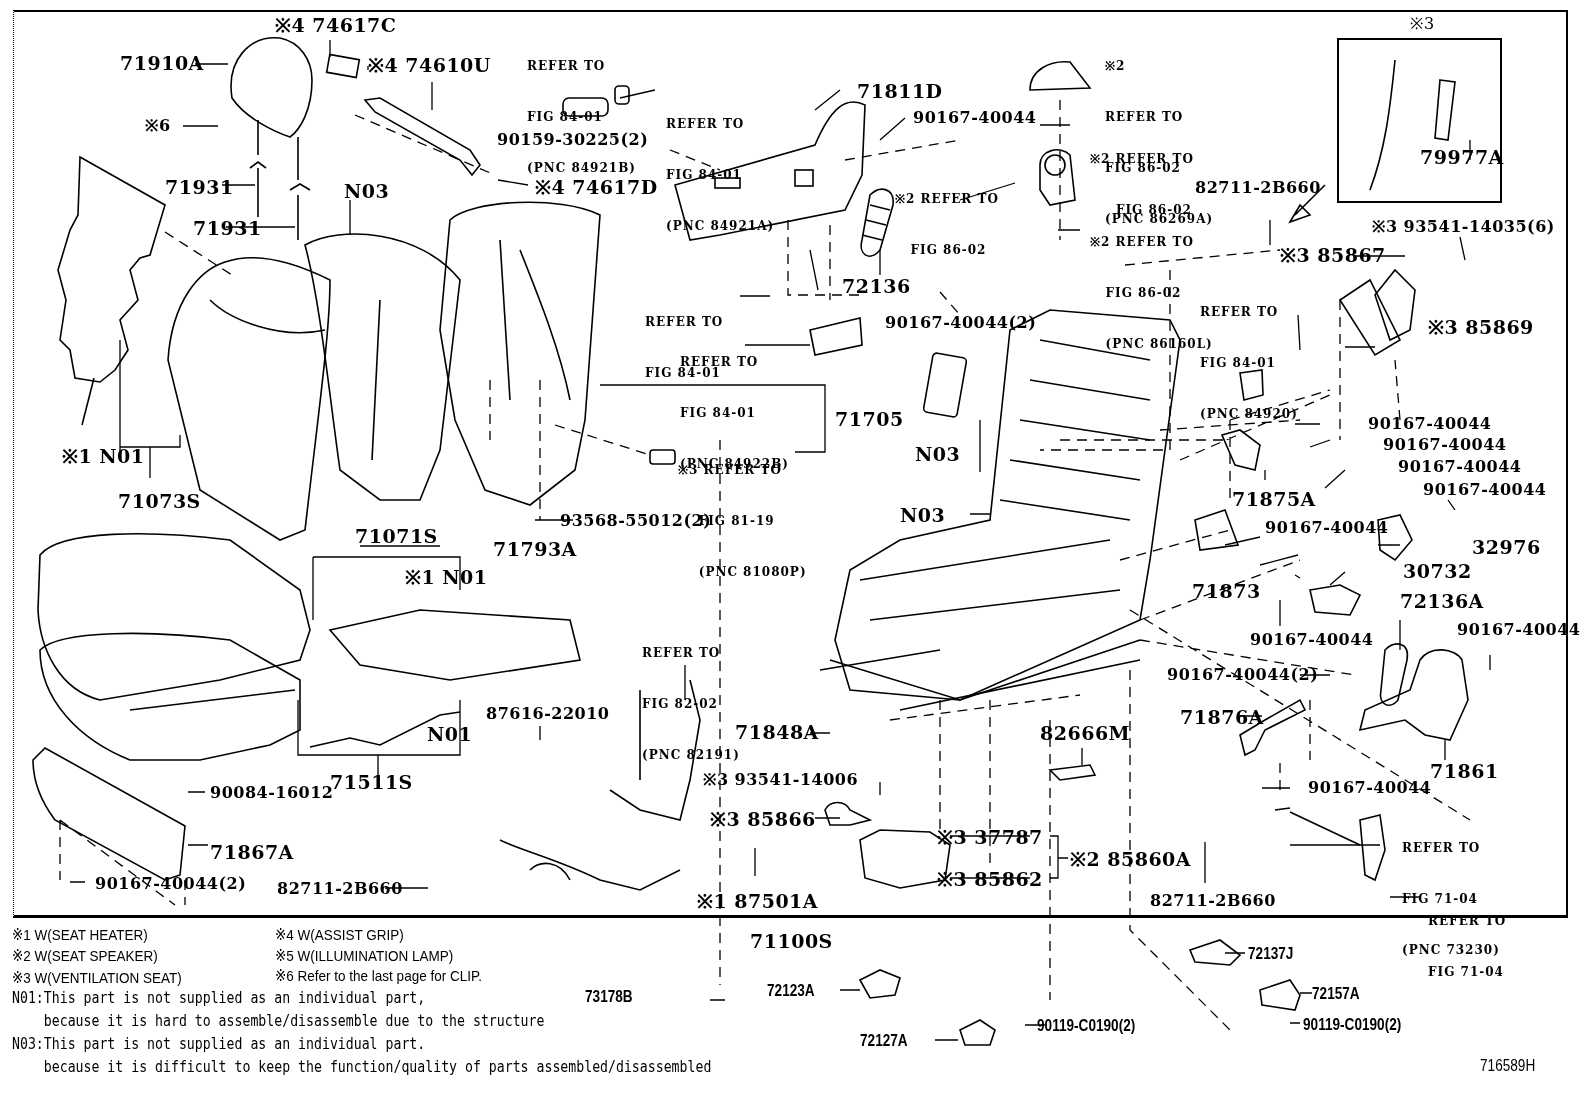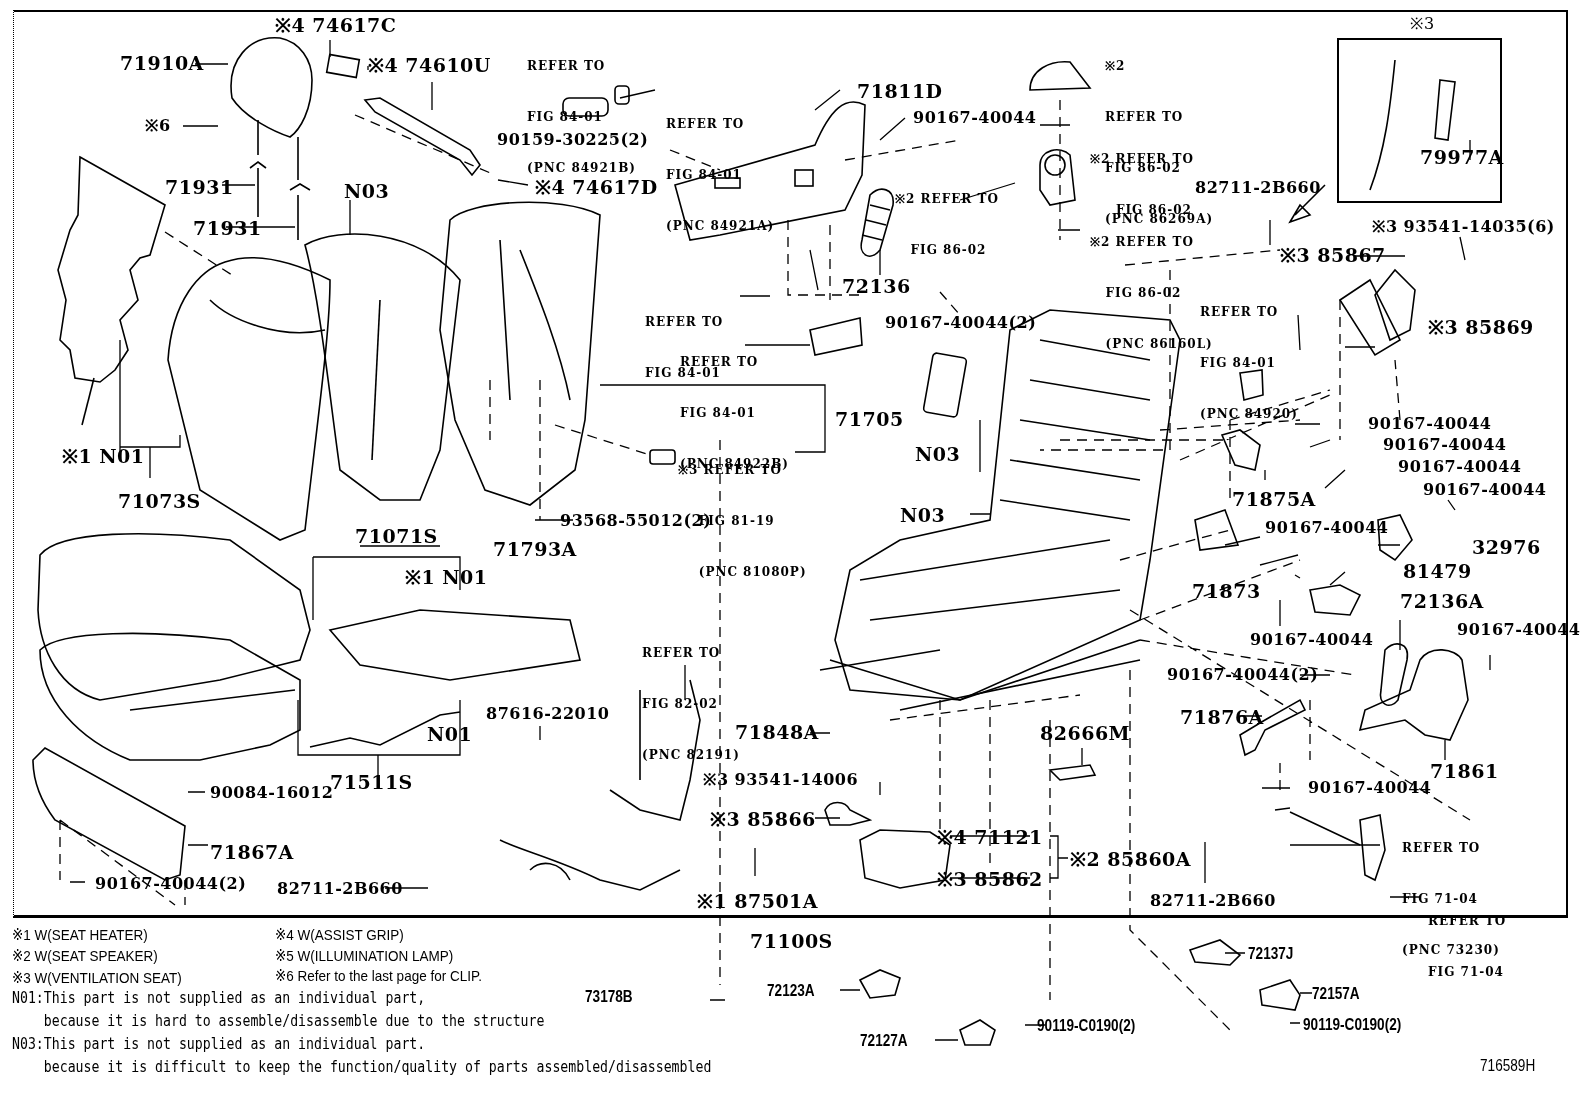--- a/index.html
+++ b/index.html
@@ -139,42 +139,42 @@
 <div class="lbl" style="left:330px;top:773px">71511S</div>
 <div class="lbl sm" style="left:210px;top:785px">90084-16012</div>
 <div class="lbl" style="left:210px;top:843px">71867A</div>
 <div class="lbl sm" style="left:95px;top:876px">90167-40044(2)</div>
 <div class="lbl sm" style="left:277px;top:881px">82711-2B660</div>
 <div class="lbl sm" style="left:486px;top:706px">87616-22010</div>
 <div class="lbl" style="left:735px;top:723px">71848A</div>
 <div class="lbl sm" style="left:703px;top:772px">※3 93541-14006</div>
 <div class="lbl" style="left:710px;top:810px">※3 85866</div>
 <div class="lbl" style="left:697px;top:892px">※1 87501A</div>
-<div class="lbl" style="left:937px;top:828px">※4 71121</div>
+<div class="lbl" style="left:937px;top:828px">※3 37787</div>
 <div class="lbl" style="left:937px;top:870px">※3 85862</div>
 <div class="lbl" style="left:1070px;top:850px">※2 85860A</div>
 <div class="lbl" style="left:750px;top:932px">71100S</div>
 <div class="lbl" style="left:1040px;top:724px">82666M</div>
 <div class="lbl" style="left:915px;top:445px">N03</div>
 <div class="lbl" style="left:900px;top:506px">N03</div>
 <div class="lbl sm" style="left:1150px;top:893px">82711-2B660</div>
 <div class="lbl sm" style="left:1195px;top:180px">82711-2B660</div>
 <div class="lbl" style="left:1420px;top:148px">79977A</div>
 <div class="lbl sm" style="left:1372px;top:219px">※3 93541-14035(6)</div>
 <div class="lbl" style="left:1280px;top:246px">※3 85867</div>
 <div class="lbl" style="left:1428px;top:318px">※3 85869</div>
 <div class="lbl sm" style="left:1368px;top:416px">90167-40044</div>
 <div class="lbl sm" style="left:1383px;top:437px">90167-40044</div>
 <div class="lbl sm" style="left:1398px;top:459px">90167-40044</div>
 <div class="lbl sm" style="left:1423px;top:482px">90167-40044</div>
 <div class="lbl" style="left:1232px;top:490px">71875A</div>
 <div class="lbl" style="left:1472px;top:538px">32976</div>
 <div class="lbl sm" style="left:1265px;top:520px">90167-40044</div>
 <div class="lbl" style="left:1192px;top:582px">71873</div>
-<div class="lbl" style="left:1403px;top:562px">81479</div>
+<div class="lbl" style="left:1403px;top:562px">30732</div>
 <div class="lbl" style="left:1400px;top:592px">72136A</div>
 <div class="lbl sm" style="left:1457px;top:622px">90167-40044</div>
 <div class="lbl sm" style="left:1250px;top:632px">90167-40044</div>
 <div class="lbl sm" style="left:1167px;top:667px">90167-40044(2)</div>
 <div class="lbl" style="left:1180px;top:708px">71876A</div>
 <div class="lbl" style="left:1430px;top:762px">71861</div>
 <div class="lbl sm" style="left:1308px;top:780px">90167-40044</div>
 
 <div class="narrow" style="left:585px;top:988px">73178B</div>
 <div class="narrow" style="left:767px;top:982px">72123A</div>

